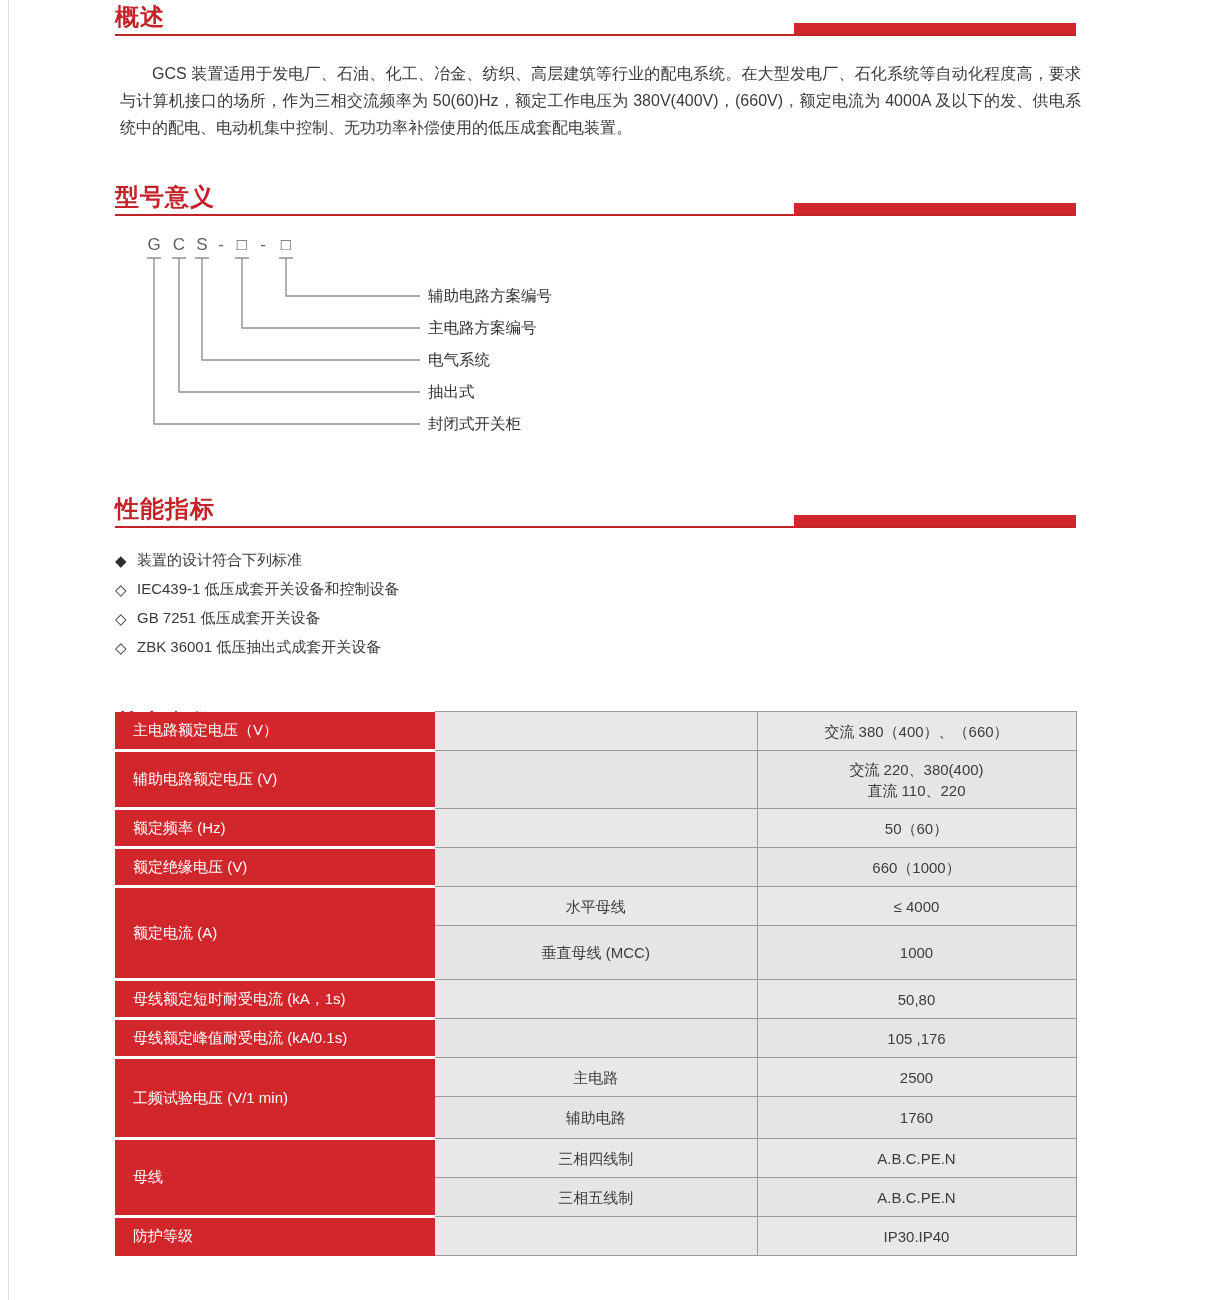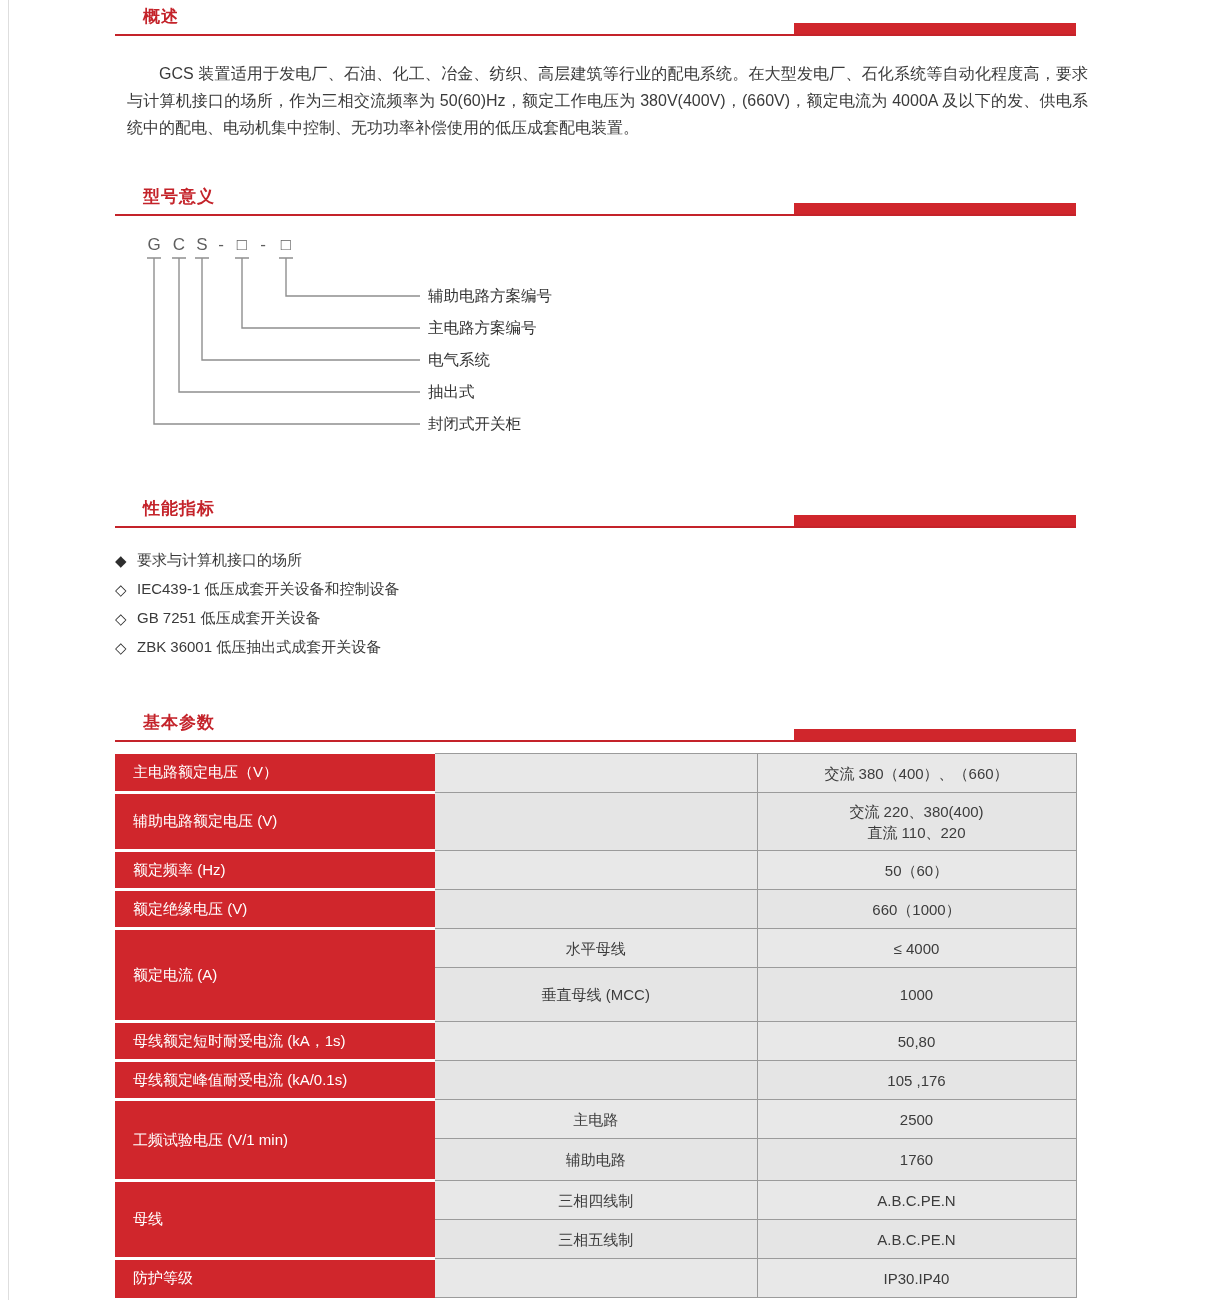--- a/index.html
+++ b/index.html
@@ -4,42 +4,42 @@
 <style>
   * { margin:0; padding:0; box-sizing:border-box; }
   html,body { background:#fff; }
   body { font-family:"Liberation Sans","DejaVu Sans",sans-serif; }
   .page { position:relative; width:1209px; height:1300px; background:#ffffff; overflow:hidden; }
   .edge-line { position:absolute; left:8px; top:0; bottom:0; width:1px; background:#dedede; }
   .content { position:absolute; left:115px; top:0; width:961px; height:1300px; }
 
   
   .sec-header { position:absolute; left:0; width:961px; height:30px; }
-  .sec-header h2 { font-size:17px; font-weight:700; color:#c4232a; letter-spacing:1px; line-height:22px;margin-left:28px; }
+  .sec-header h2 { font-size:24px; font-weight:700; color:#c4232a; letter-spacing:1px; line-height:22px; }
   .sec-header .rule { position:absolute; left:0; bottom:0; width:961px; height:2px; background:#c4232a; }
   .sec-header .bar  { position:absolute; left:679px; bottom:2px; width:282px; height:11px; background:#d0262c; }
 
   
-  .overview-text { position:absolute; left:12px; top:60px; width:961px; font-size:16px; line-height:27px;
+  .overview-text { position:absolute; left:5px; top:60px; width:961px; font-size:16px; line-height:27px;
                    color:#3a3a3a; text-align:justify; text-indent:2em; }
 
   
   .model-svg { position:absolute; left:0; top:228px; }
   .model-svg text { font-family:"Liberation Sans","DejaVu Sans",sans-serif; }
   .code-char { font-size:17px; fill:#5f5f5f; }
   .diag-label { font-size:15.5px; fill:#333; }
   .diag-line { stroke:#8f8f8f; stroke-width:1.4; fill:none; }
 
   
   .perf-list { position:absolute; left:0; top:546px; width:961px; list-style:none; }
   .perf-list li { height:29px; display:flex; align-items:center; font-size:15px; color:#3a3a3a; }
   .perf-list .diamond { width:22px; font-size:15px; color:#2e2e2e; flex:0 0 auto; }
 
   
-  .params-table { position:absolute; left:0; top:753px; border-collapse:collapse; table-layout:fixed; width:961px; }
+  .params-table { position:absolute; left:0; top:711px; border-collapse:collapse; table-layout:fixed; width:961px; }
   .params-table col.c1 { width:320px; }
   .params-table col.c2 { width:322px; }
   .params-table col.c3 { width:319px; }
   .params-table td { vertical-align:middle; font-size:15px; }
   .params-table td.param { background:#d0262c; color:#ffffff; text-align:left; padding-left:18px;
                            border-bottom:3px solid #ffffff; }
   .params-table td.param.last { border-bottom:none; }
   .params-table td.sub, .params-table td.val { text-align:center; color:#3c3c3c;
                            border-top:1px solid #9b9b9b; background:#e5e5e5; line-height:21px; }
   .params-table td.val { border-left:1px solid #9b9b9b; border-right:1px solid #9b9b9b; }
@@ -92,21 +92,21 @@
     </svg>
 
     <div class="sec-header" style="top:498px;">
       <h2>性能指标</h2>
       <div class="rule"></div>
       <div class="bar"></div>
     </div>
     <ul class="perf-list">
       <li>
         <span class="diamond">◆</span>
-        <span>要求与计算机接口的场所</span>
+        <span>装置的设计符合下列标准</span>
       </li>
       <li>
         <span class="diamond">◇</span>
         <span>IEC439-1 低压成套开关设备和控制设备</span>
       </li>
       <li>
         <span class="diamond">◇</span>
         <span>GB 7251 低压成套开关设备</span>
       </li>
       <li>

